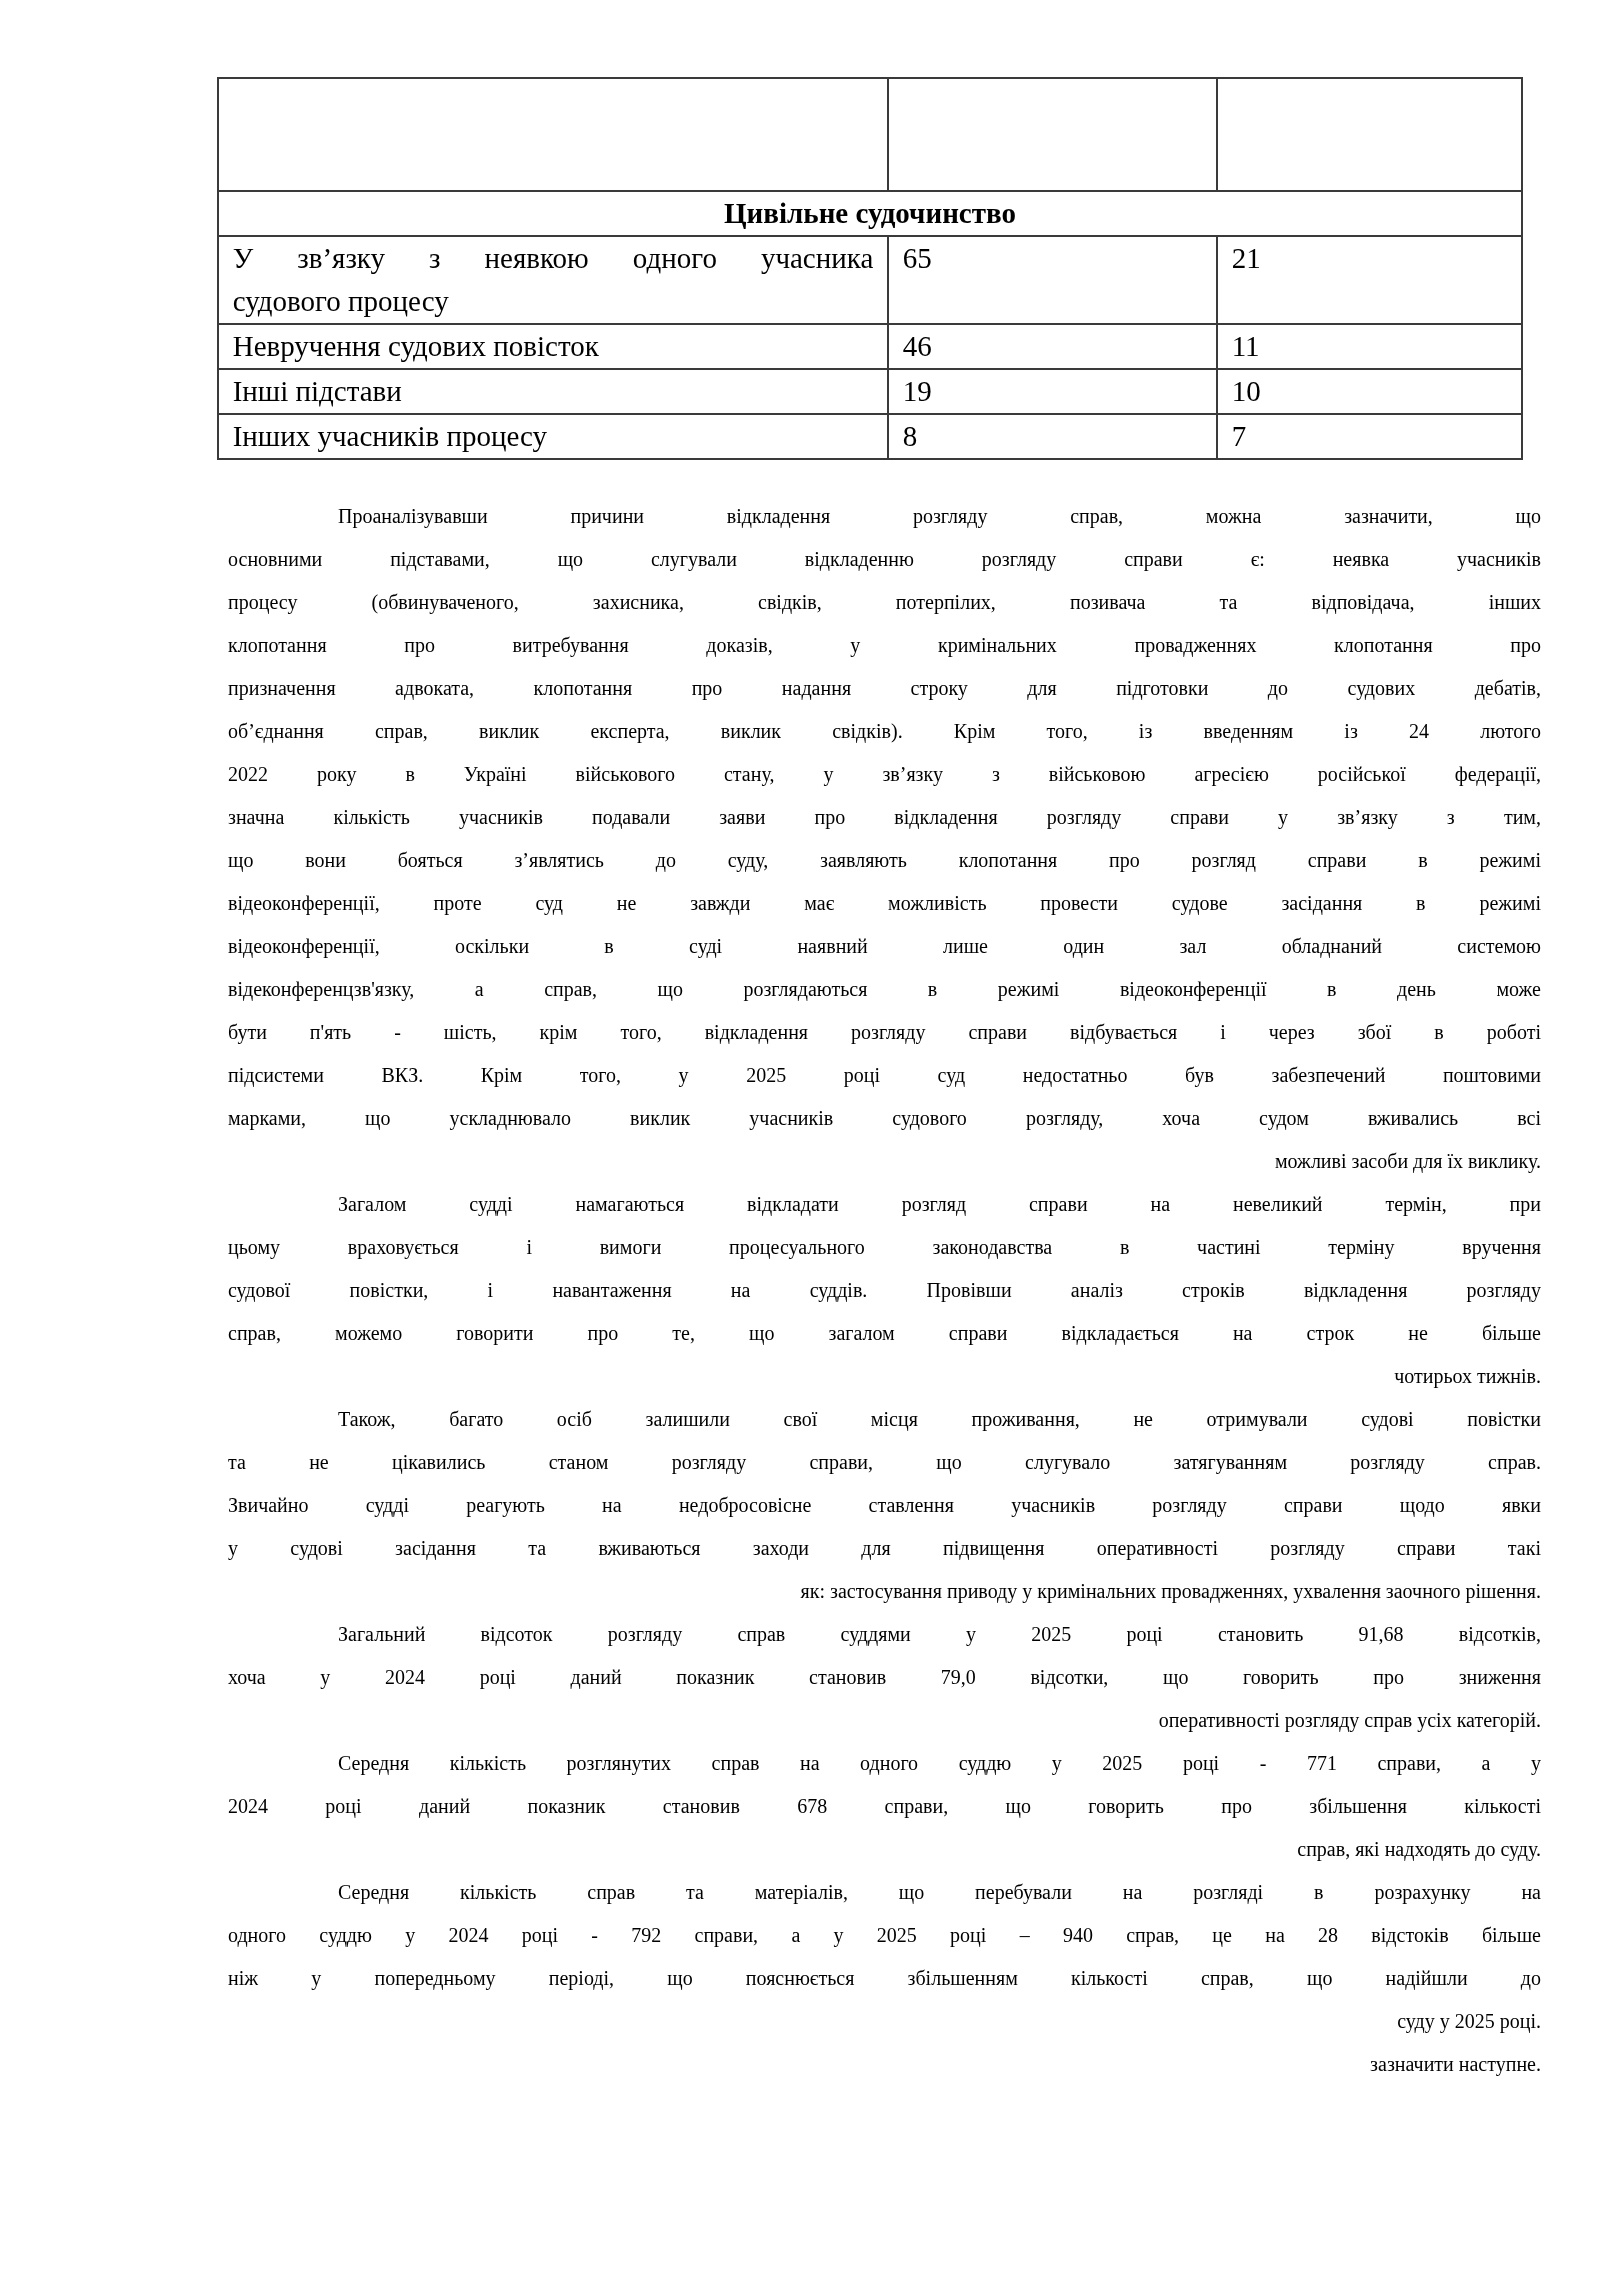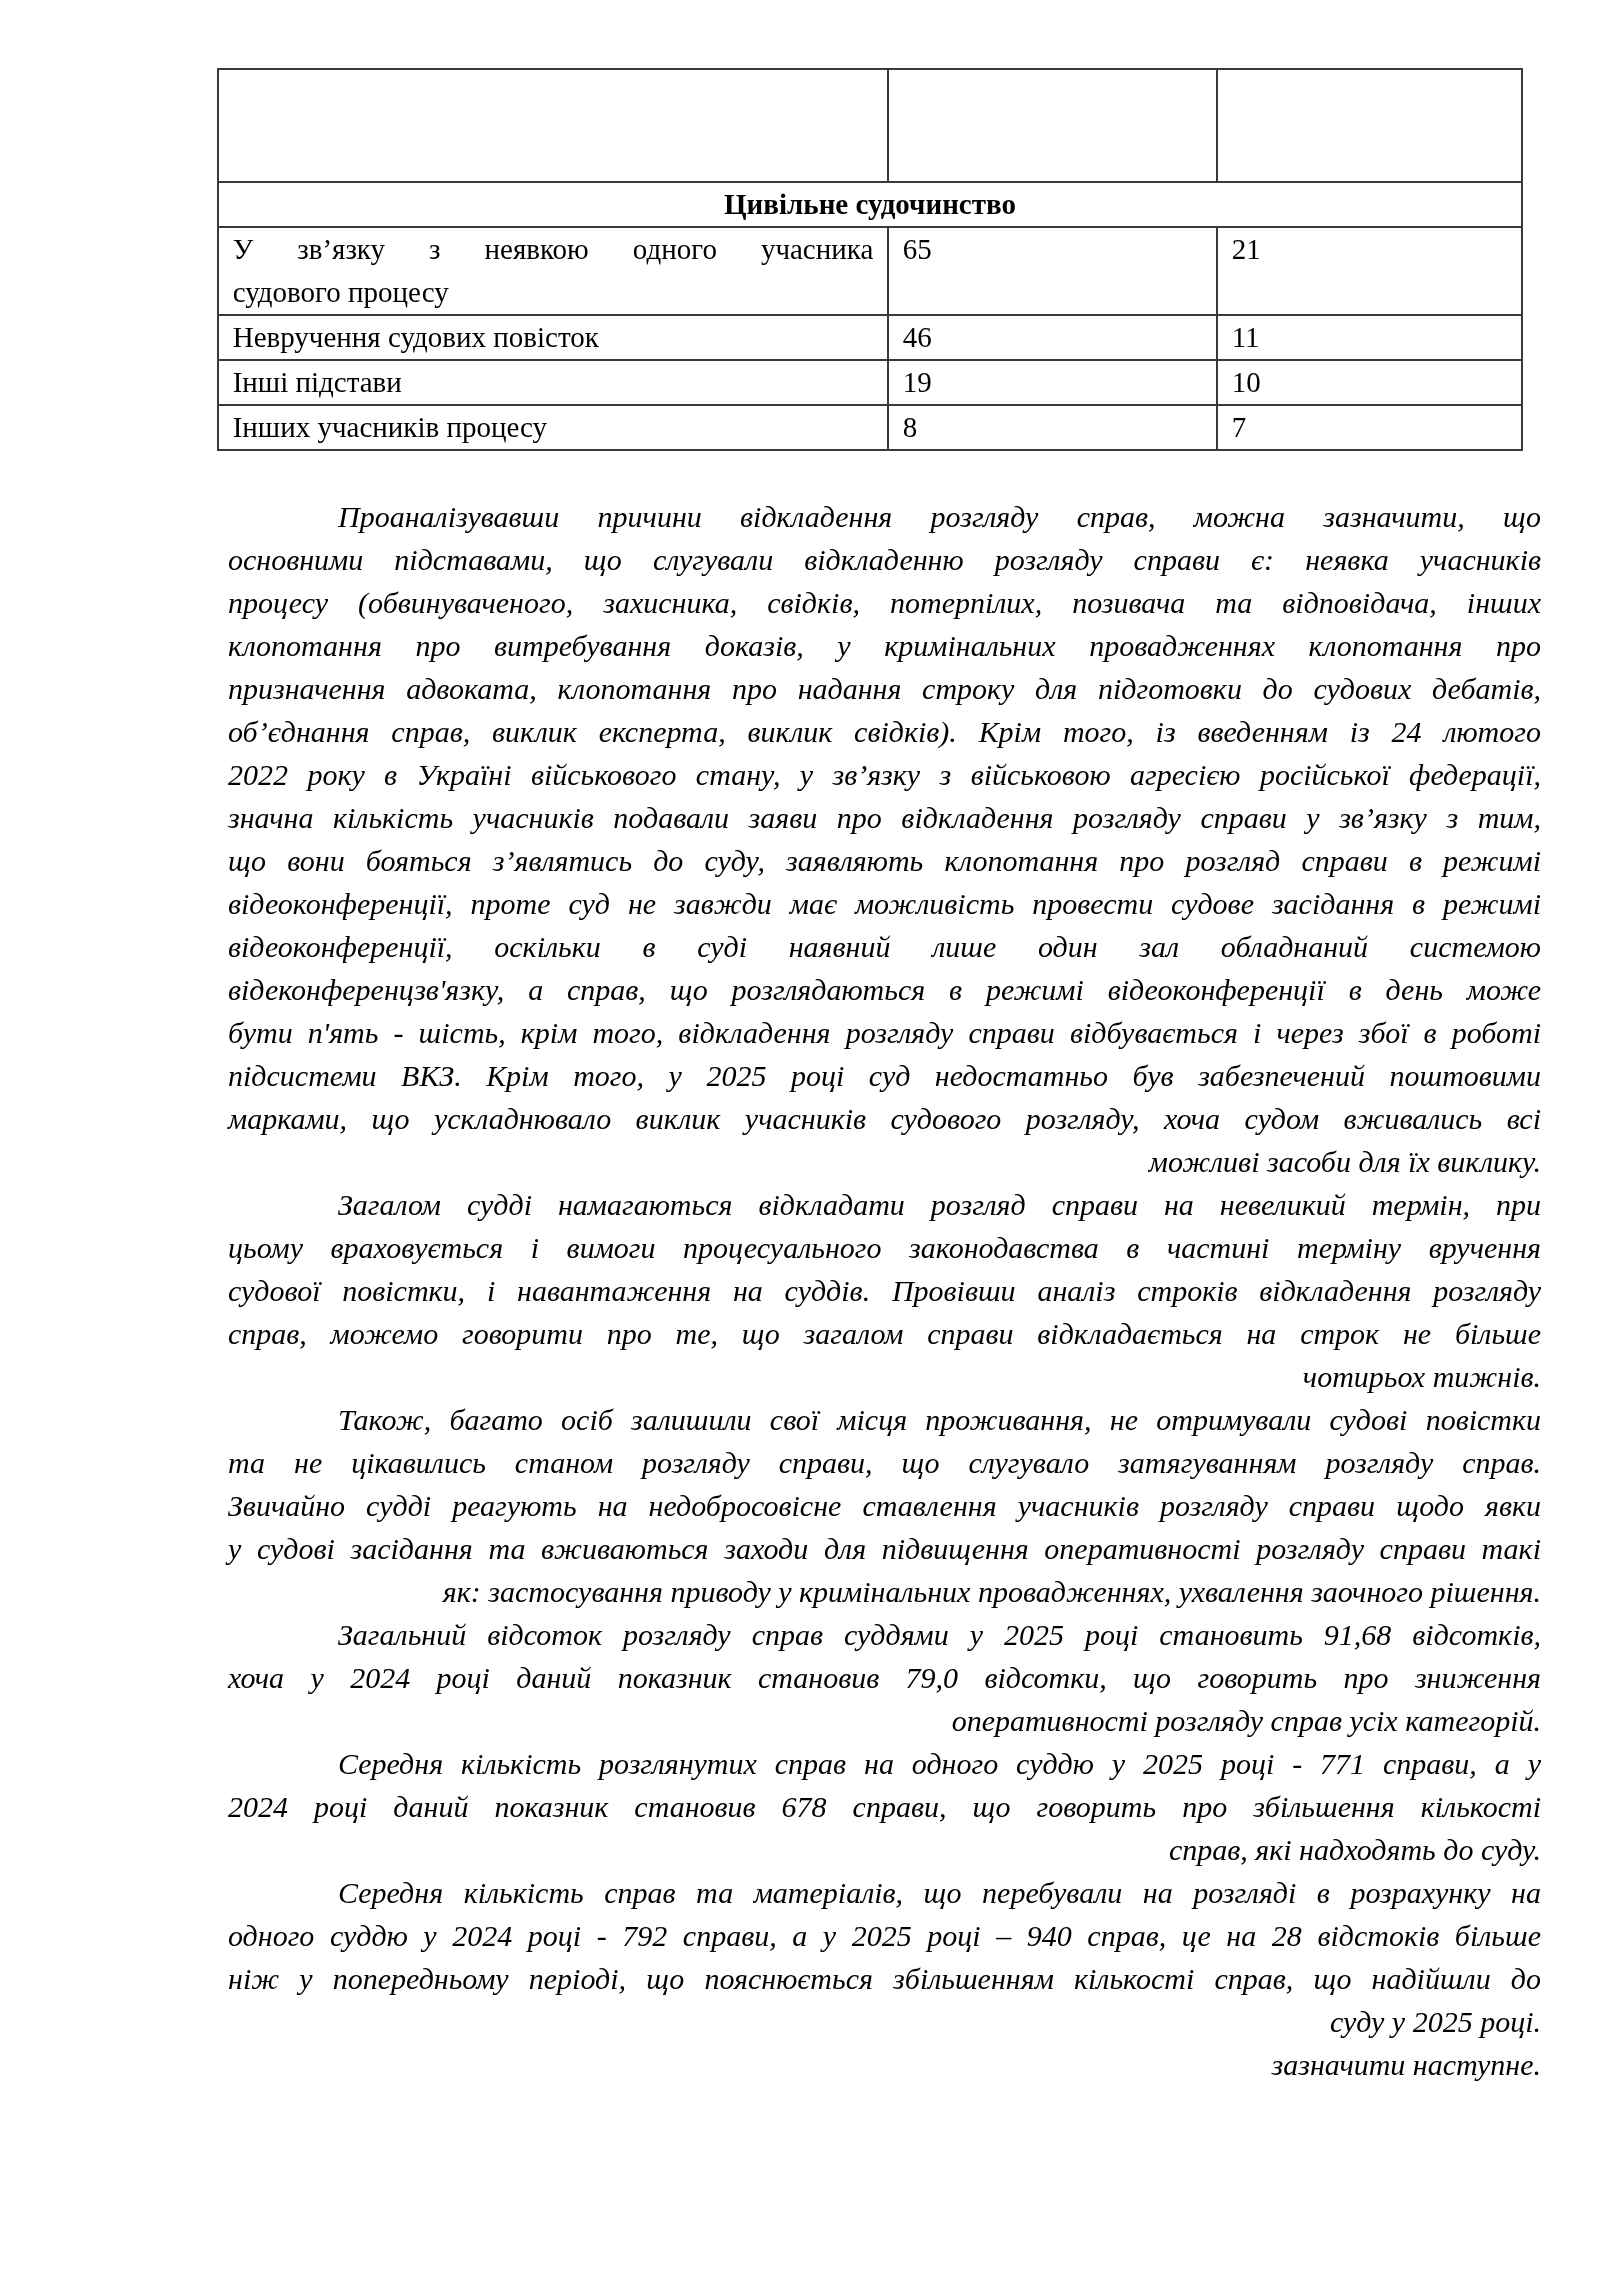--- a/index.html
+++ b/index.html
@@ -19,21 +19,21 @@
     position: absolute;
     left: 0; top: 0;
     width: 1621px;
     height: 2293px;
     background: #ffffff;
   }
   
   .stats-table {
     position: absolute;
     left: 217px;
-    top: 68px;
+    top: 77px;
     width: 1305px;
     border-collapse: collapse;
     table-layout: fixed;
     font-size: 29px;
     line-height: 43px;
   }
   .stats-table td {
     border: 2px solid #3a3a3a;
     padding: 0 13.7px;
     vertical-align: top;
@@ -56,23 +56,22 @@
     text-align-last: justify;
   }
   .label .ll { display: block; text-align: left; }
 
   
   .body-text {
     position: absolute;
     left: 228px;
     top: 495px;
     width: 1313px;
-    font-size: 30px;
+    font-size: 20px;
     line-height: 43px;
-    font-style: italic;
   }
   .line {
     display: block;
     white-space: nowrap;
     height: 43px;
   }
   .line.j {
     text-align: justify;
     text-align-last: justify;
     white-space: normal;

